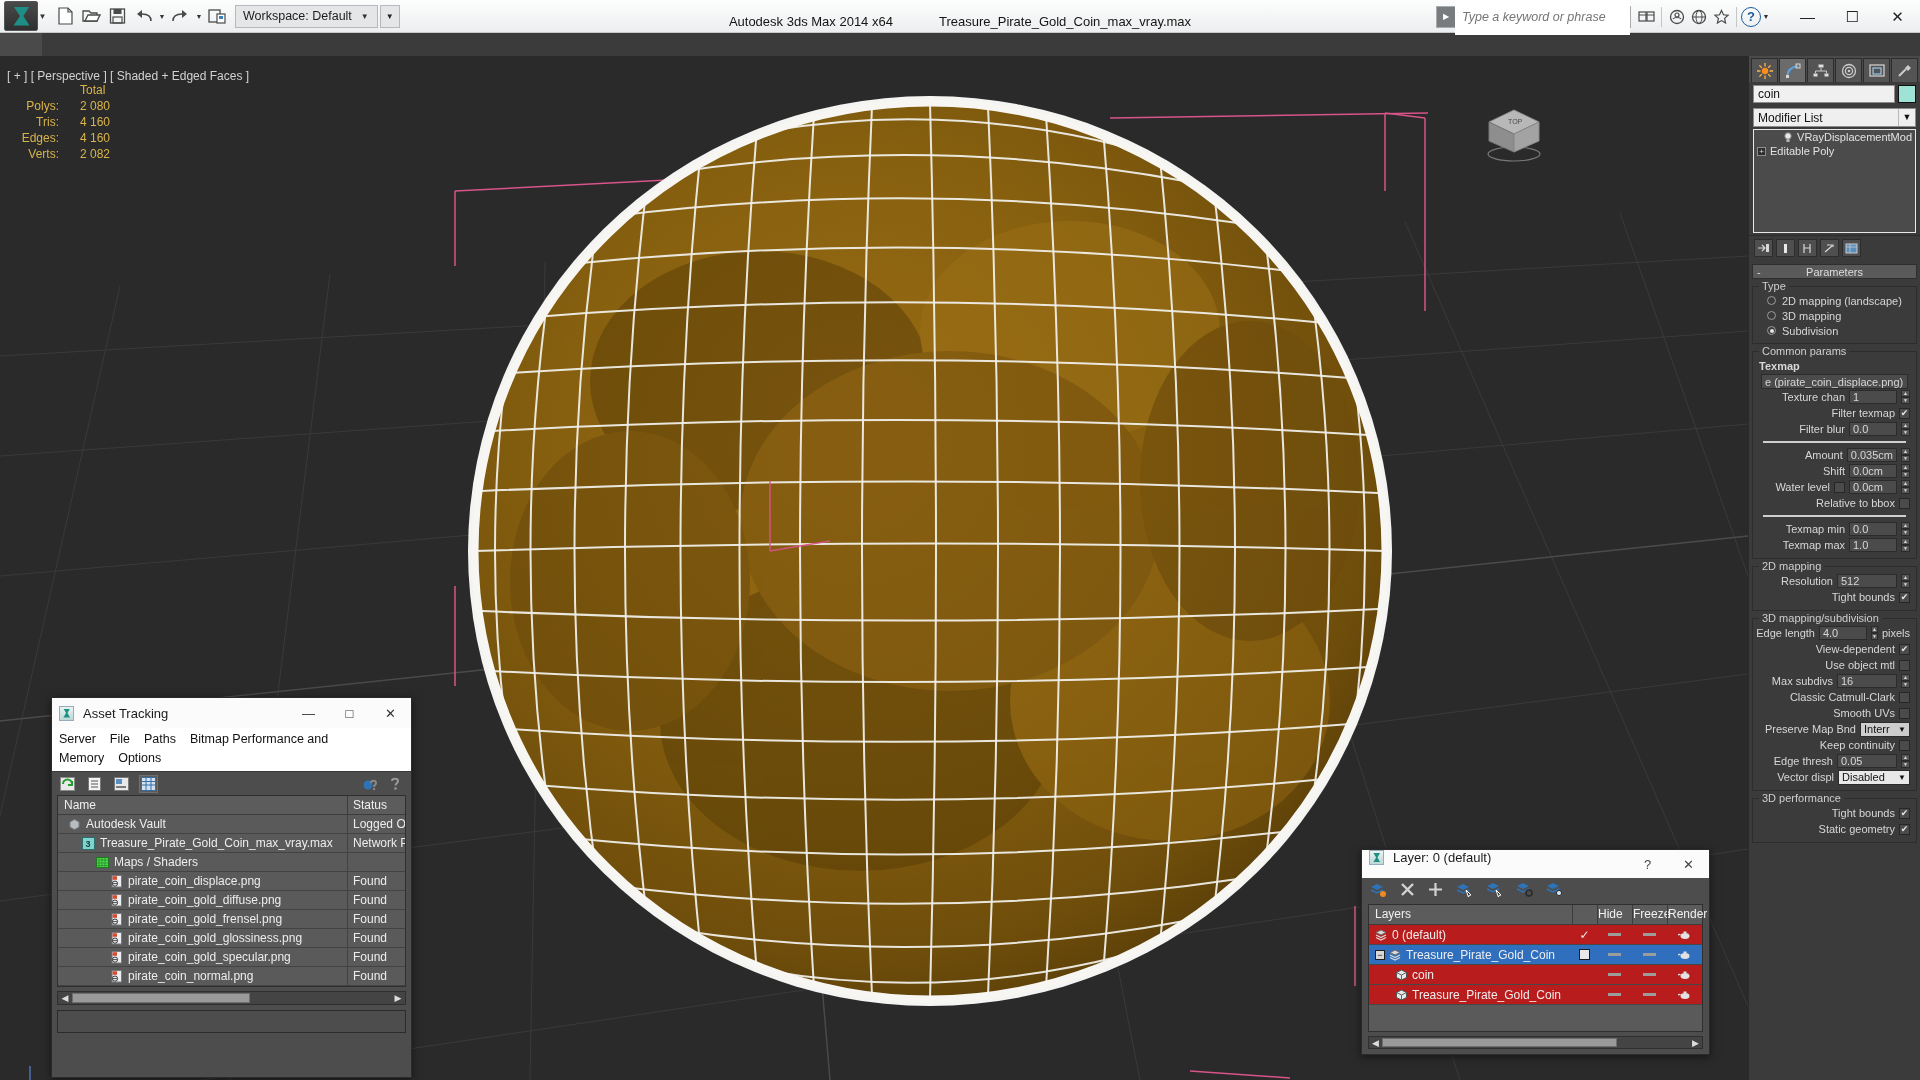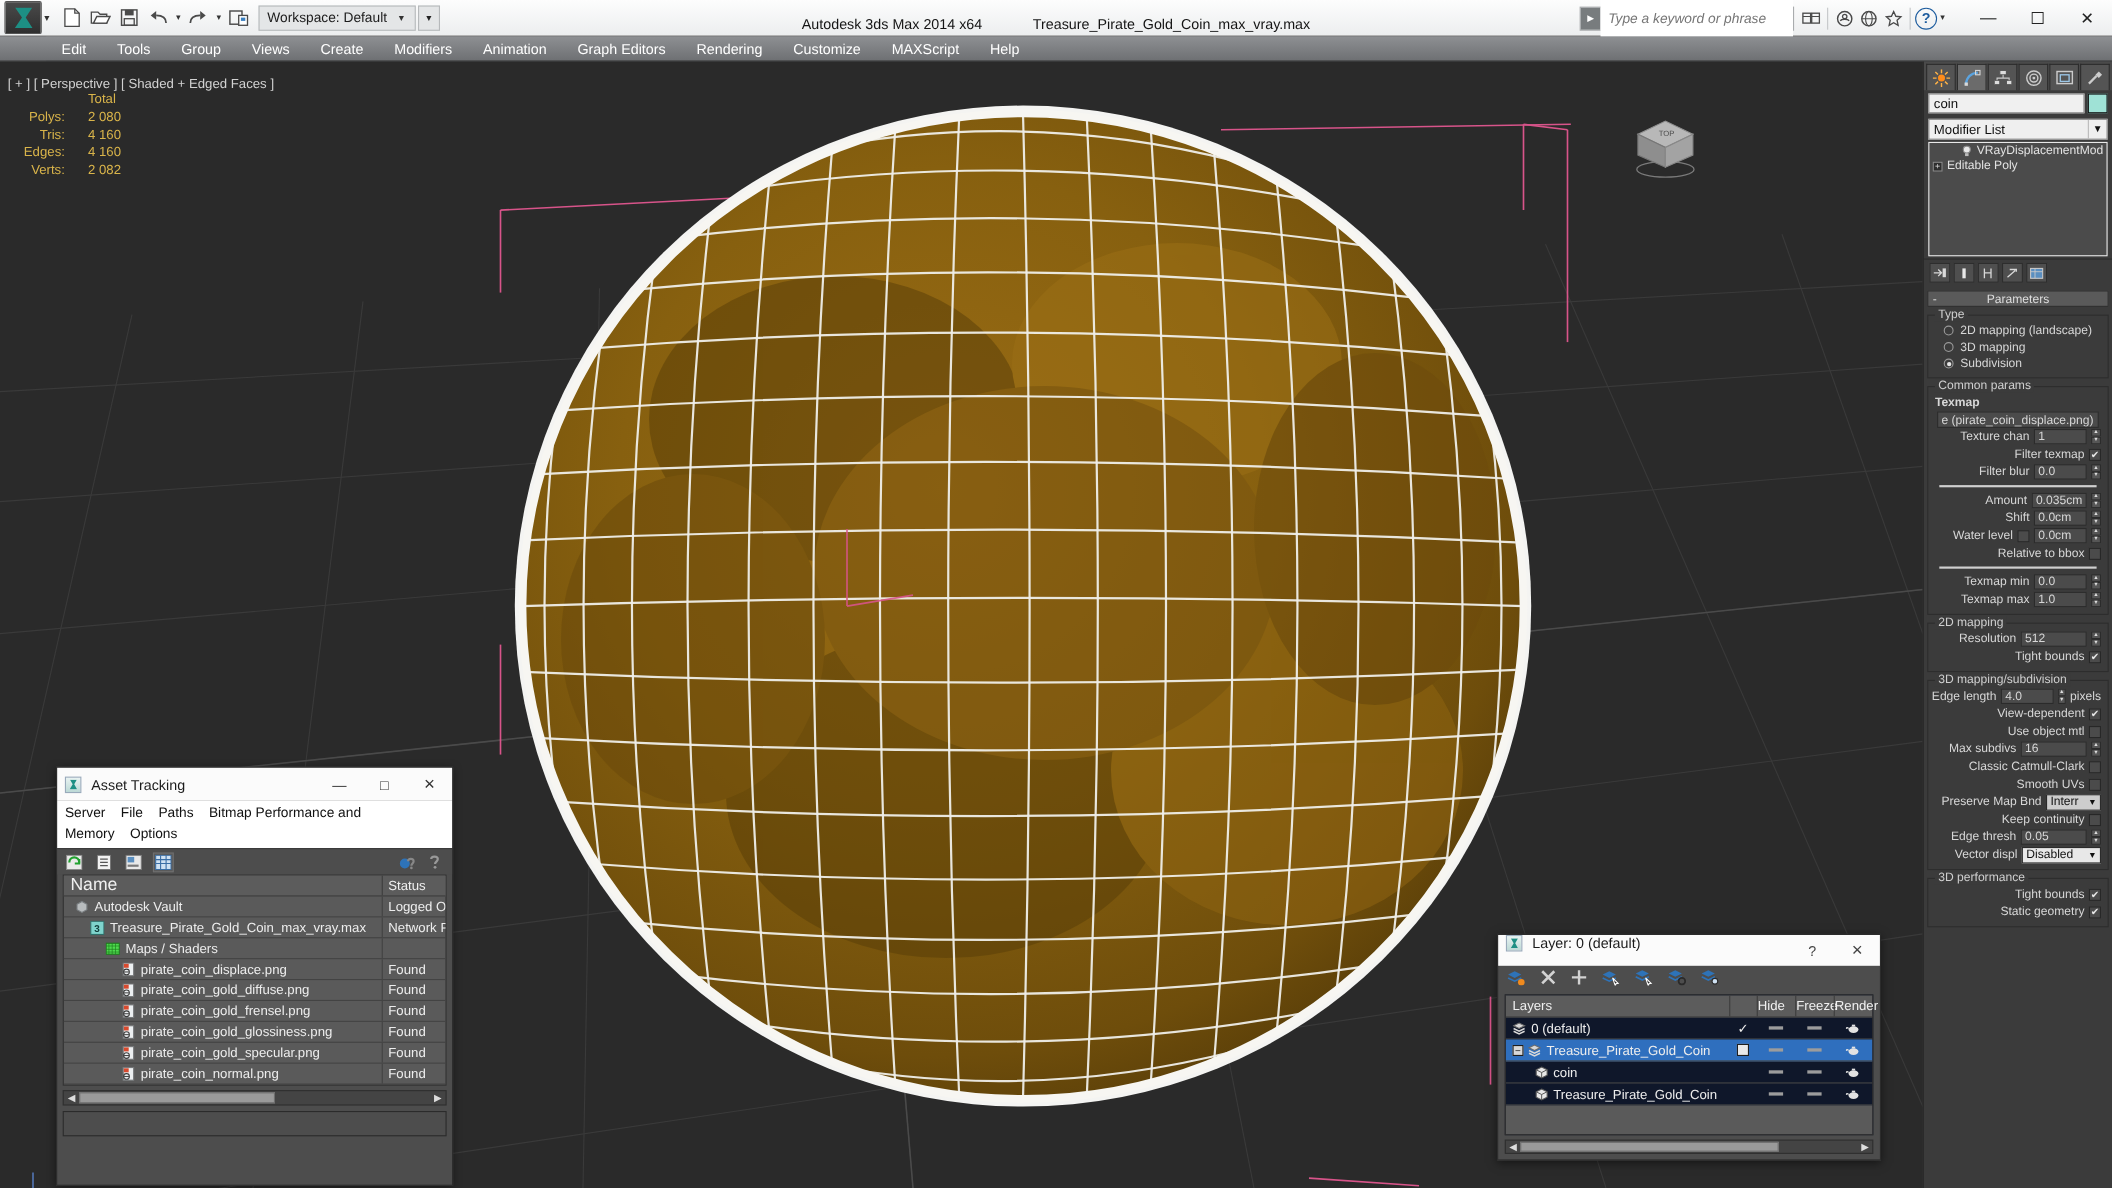--- a/index.html
+++ b/index.html
@@ -158,21 +158,21 @@
   .at-menu { background:#fff; padding:2px 0 3px 7px; font-size:12.5px; color:#111;
     line-height:19px; }
   .at-menu span { margin-right:14px; }
   .at-tools { height:24px; background:#4d4d4d; display:flex; align-items:center;
     padding:0 6px; gap:8px; border-top:1px solid #3a3a3a; }
   .at-tb { width:19px; height:18px; display:flex; align-items:center; justify-content:center;
     border:1px solid transparent; }
   .at-tb.sel { border:1px solid #6f6f6f; background:#5a5a5a; }
   .at-grid { margin:0 5px; border:1px solid #2f2f2f; background:#5a5a5a; }
   .at-hdr { display:flex; height:19px; background:#5c5c5c; border-bottom:1px solid #3c3c3c; }
-  .at-hdr .c1 { flex:1; font-size:16px; color:#f0f0f0; padding-left:6px; line-height:18px; }
+  .at-hdr .c1 { flex:1; font-size:12px; color:#f0f0f0; padding-left:6px; line-height:18px; }
   .at-hdr .c2 { width:58px; font-size:12px; color:#f0f0f0; padding-left:5px;
     border-left:1px solid #3c3c3c; line-height:18px; }
   .at-row { display:flex; height:19px; border-bottom:1px solid #434343; }
   .at-row .c1 { flex:1; display:flex; align-items:center; gap:5px; font-size:12px;
     color:#ededed; overflow:hidden; white-space:nowrap; }
   .at-row .c2 { width:58px; font-size:12px; color:#ededed; padding-left:5px;
     border-left:1px solid #434343; line-height:18px; overflow:hidden; white-space:nowrap; }
   .ind1 { padding-left:10px; } .ind2 { padding-left:24px; }
   .ind3 { padding-left:38px; } .ind4 { padding-left:52px; }
   .at-scroll { margin:4px 5px 0 5px; height:14px; background:#444; border:1px solid #2f2f2f;
@@ -184,21 +184,21 @@
   
   .lydlg { position:absolute; left:1361px; top:849px; width:349px; height:206px;
     background:#4d4d4d; border:1px solid #2b2b2b; box-shadow:0 2px 8px rgba(0,0,0,.5); }
   .ly-title { height:28px; background:#fbfbfb; display:flex; align-items:flex-start;
     padding-left:7px; }
   .ly-title span.t { font-size:13px; color:#1b1b1b; margin-left:9px; }
   .ly-wb { margin-left:auto; display:flex; }
   .ly-wb div { width:41px; height:28px; display:flex; align-items:center;
     justify-content:center; font-size:13px; color:#444; }
   .ly-tools { height:26px; display:flex; align-items:center; padding:0 8px; gap:13px; }
-  .ly-grid { margin:0 6px; border:1px solid #2f2f2f; background:#0f172a; }
+  .ly-grid { margin:0 6px; border:1px solid #2f2f2f; background:#b91c1c; }
   .ly-hdr { display:flex; height:20px; background:#5c5c5c; border-bottom:1px solid #3c3c3c;
     font-size:12px; color:#f0f0f0; }
   .ly-hdr .n { flex:1; padding-left:6px; line-height:19px; }
   .ly-hdr .cc { width:25px; border-left:1px solid #3c3c3c; }
   .ly-hdr .hh { width:35px; border-left:1px solid #3c3c3c; line-height:19px; }
   .ly-row { display:flex; height:20px; font-size:12px; color:#ededed;
     border-bottom:1px solid #474747; }
   .ly-row.sel { background:#2f6fbe; }
   .ly-row .n { flex:1; display:flex; align-items:center; gap:4px; overflow:hidden;
     white-space:nowrap; }
@@ -313,34 +313,20 @@
       <div class="mini-caret">▼</div>
       <div class="wbtns">
         <div class="wbtn">—</div>
         <div class="wbtn">☐</div>
         <div class="wbtn">✕</div>
       </div>
     </div>
   </div>
 
   <div class="tlblock"></div>
-  <div class="menubar" id="menubar">
-      <div class="mi">Edit</div>
-      <div class="mi">Tools</div>
-      <div class="mi">Group</div>
-      <div class="mi">Views</div>
-      <div class="mi">Create</div>
-      <div class="mi">Modifiers</div>
-      <div class="mi">Animation</div>
-      <div class="mi">Graph Editors</div>
-      <div class="mi">Rendering</div>
-      <div class="mi">Customize</div>
-      <div class="mi">MAXScript</div>
-      <div class="mi">Help</div>
-    </div>
 
   <div class="viewport">
     <svg class="gridsvg" viewBox="0 0 1748 1024" preserveAspectRatio="none">
       <g stroke="#3a3a3a" stroke-width="1" fill="none">
         <path d="M0 300 L1748 200"></path>
           <path d="M0 400 L1748 275"></path>
         <path d="M0 520 L1748 368"></path>
           <path d="M0 665 L1748 480"></path>
         <path d="M0 845 L1748 618"></path>
           <path d="M-40 1060 L1748 793"></path>

